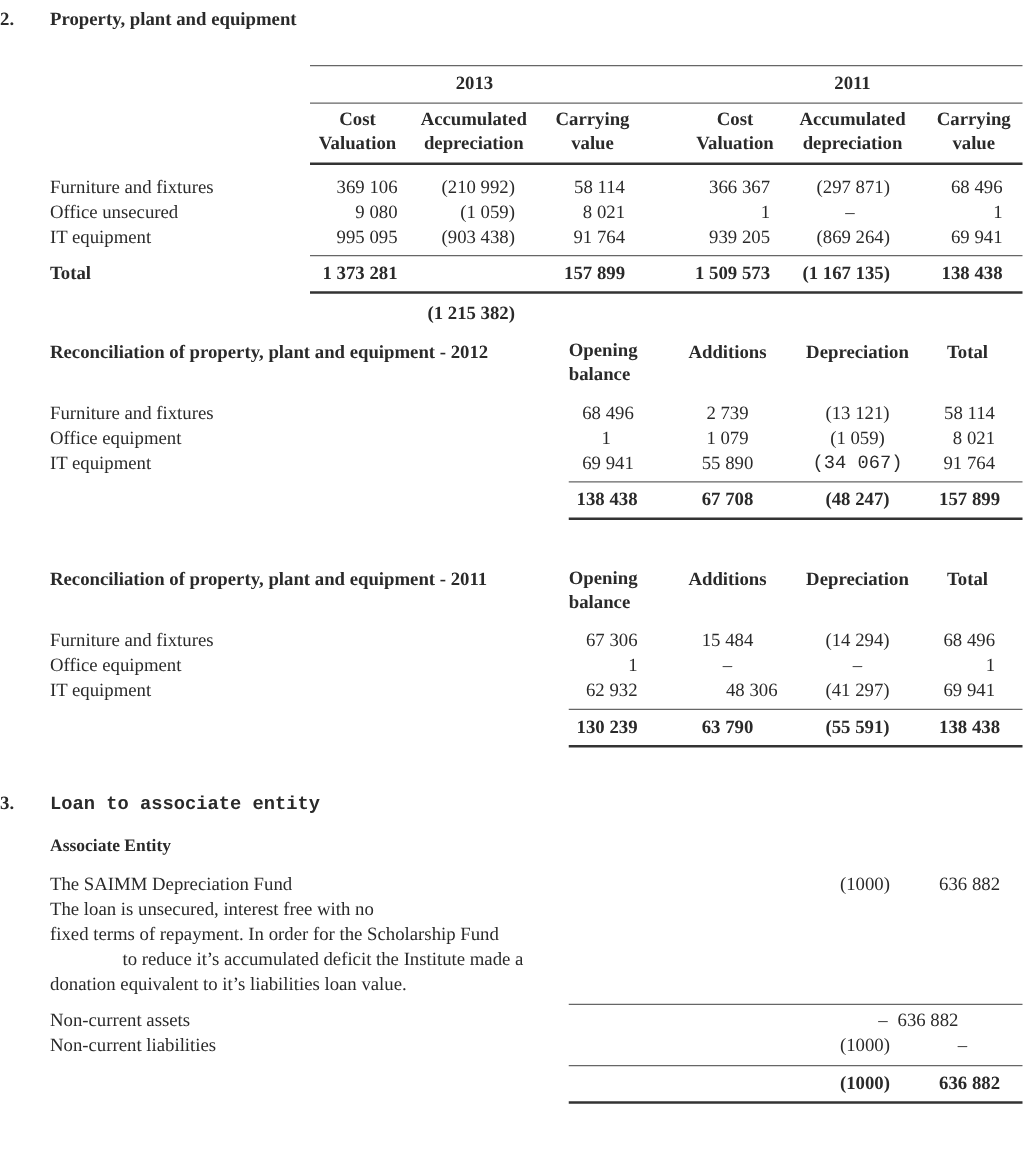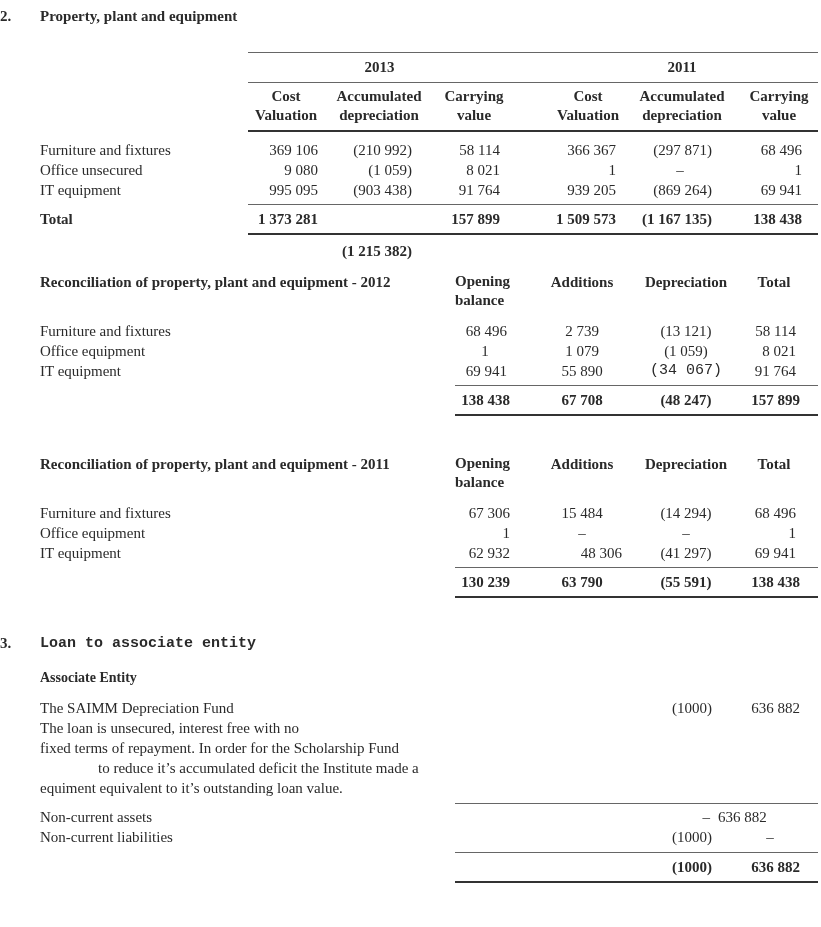--- a/index.html
+++ b/index.html
@@ -181,21 +181,21 @@
 <div class="abs bold" style="left:40px;top:635px;font-family:Liberation Mono, monospace;">Loan to associate entity</div>
 <div class="abs bold" style="left:40px;top:670px;font-size:14px;">Associate Entity</div>
 
 <div class="cell" style="left:40px;top:698px;">The SAIMM Depreciation Fund</div>
 <div class="cell r" style="left:640px;top:698px;width:72px;">(1000)</div>
 <div class="cell r" style="left:730px;top:698px;width:70px;">636 882</div>
 
 <div class="cell" style="left:40px;top:718px;">The loan is unsecured, interest free with no</div>
 <div class="cell" style="left:40px;top:738px;">fixed terms of repayment. In order for the Scholarship Fund</div>
 <div class="cell" style="left:57px;top:758px;margin-left:41px;">to reduce it’s accumulated deficit the Institute made a</div>
-<div class="cell" style="left:40px;top:778px;">equiment equivalent to it’s outstanding loan value.</div>
+<div class="cell" style="left:40px;top:778px;">donation equivalent to it’s liabilities loan value.</div>
 
 <div class="line" style="left:455px;top:803px;width:363px;"></div>
 <div>
   <div class="cell" style="left:40px;top:807px;">Non-current assets</div>
   <div class="cell r" style="left:660px;top:807px;width:50px;">–</div>
   <div class="cell" style="left:718px;top:807px;">636 882</div>
 </div>
 <div>
   <div class="cell" style="left:40px;top:827px;">Non-current liabilities</div>
   <div class="cell r" style="left:640px;top:827px;width:72px;">(1000)</div>

